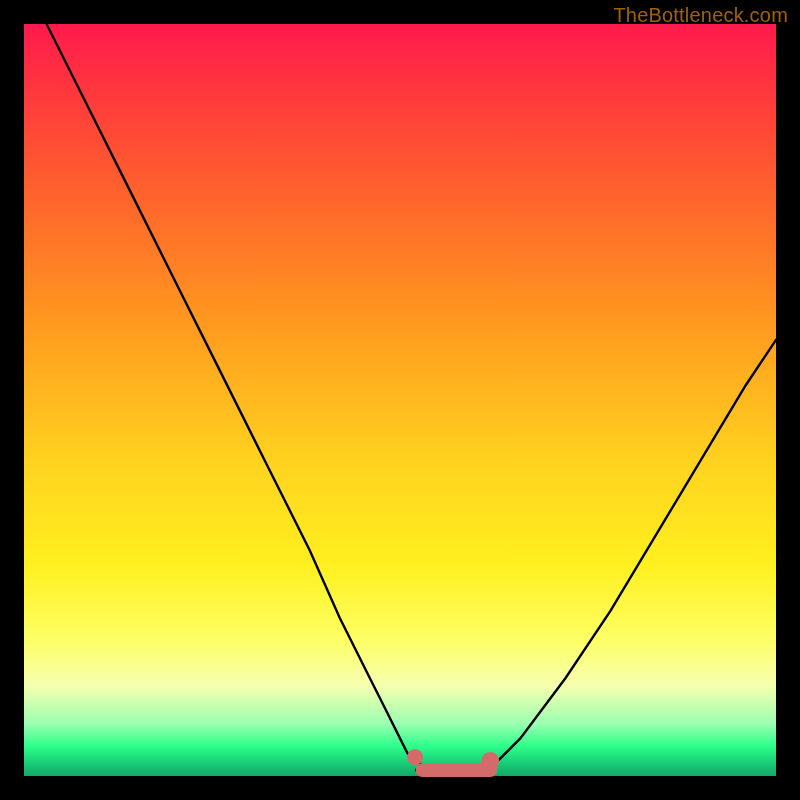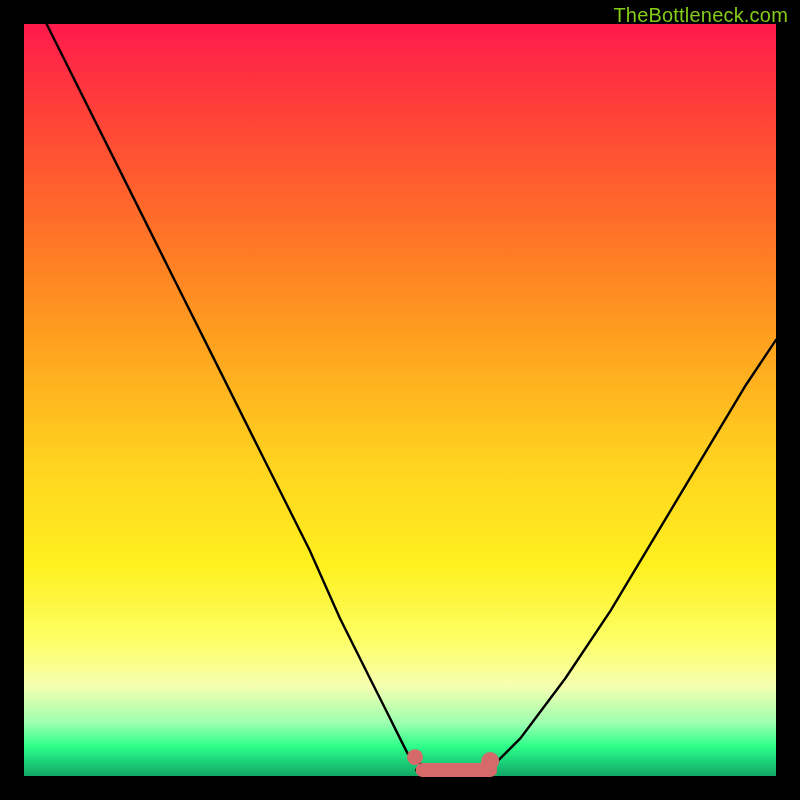--- a/index.html
+++ b/index.html
@@ -29,21 +29,21 @@
       #9cffb0 93%,
       #2fff8a 96%,
       #1bd47a 98%,
       #12a765 100%
     );
   }
   .watermark {
     position: absolute;
     top: 4px;
     right: 12px;
-    color: #84cc16;
+    color: #a16207;
     font-size: 20px;
     font-weight: 500;
     letter-spacing: 0.2px;
     z-index: 10;
     user-select: none;
   }
   svg.plot {
     position: absolute;
     left: 0;
     top: 0;

